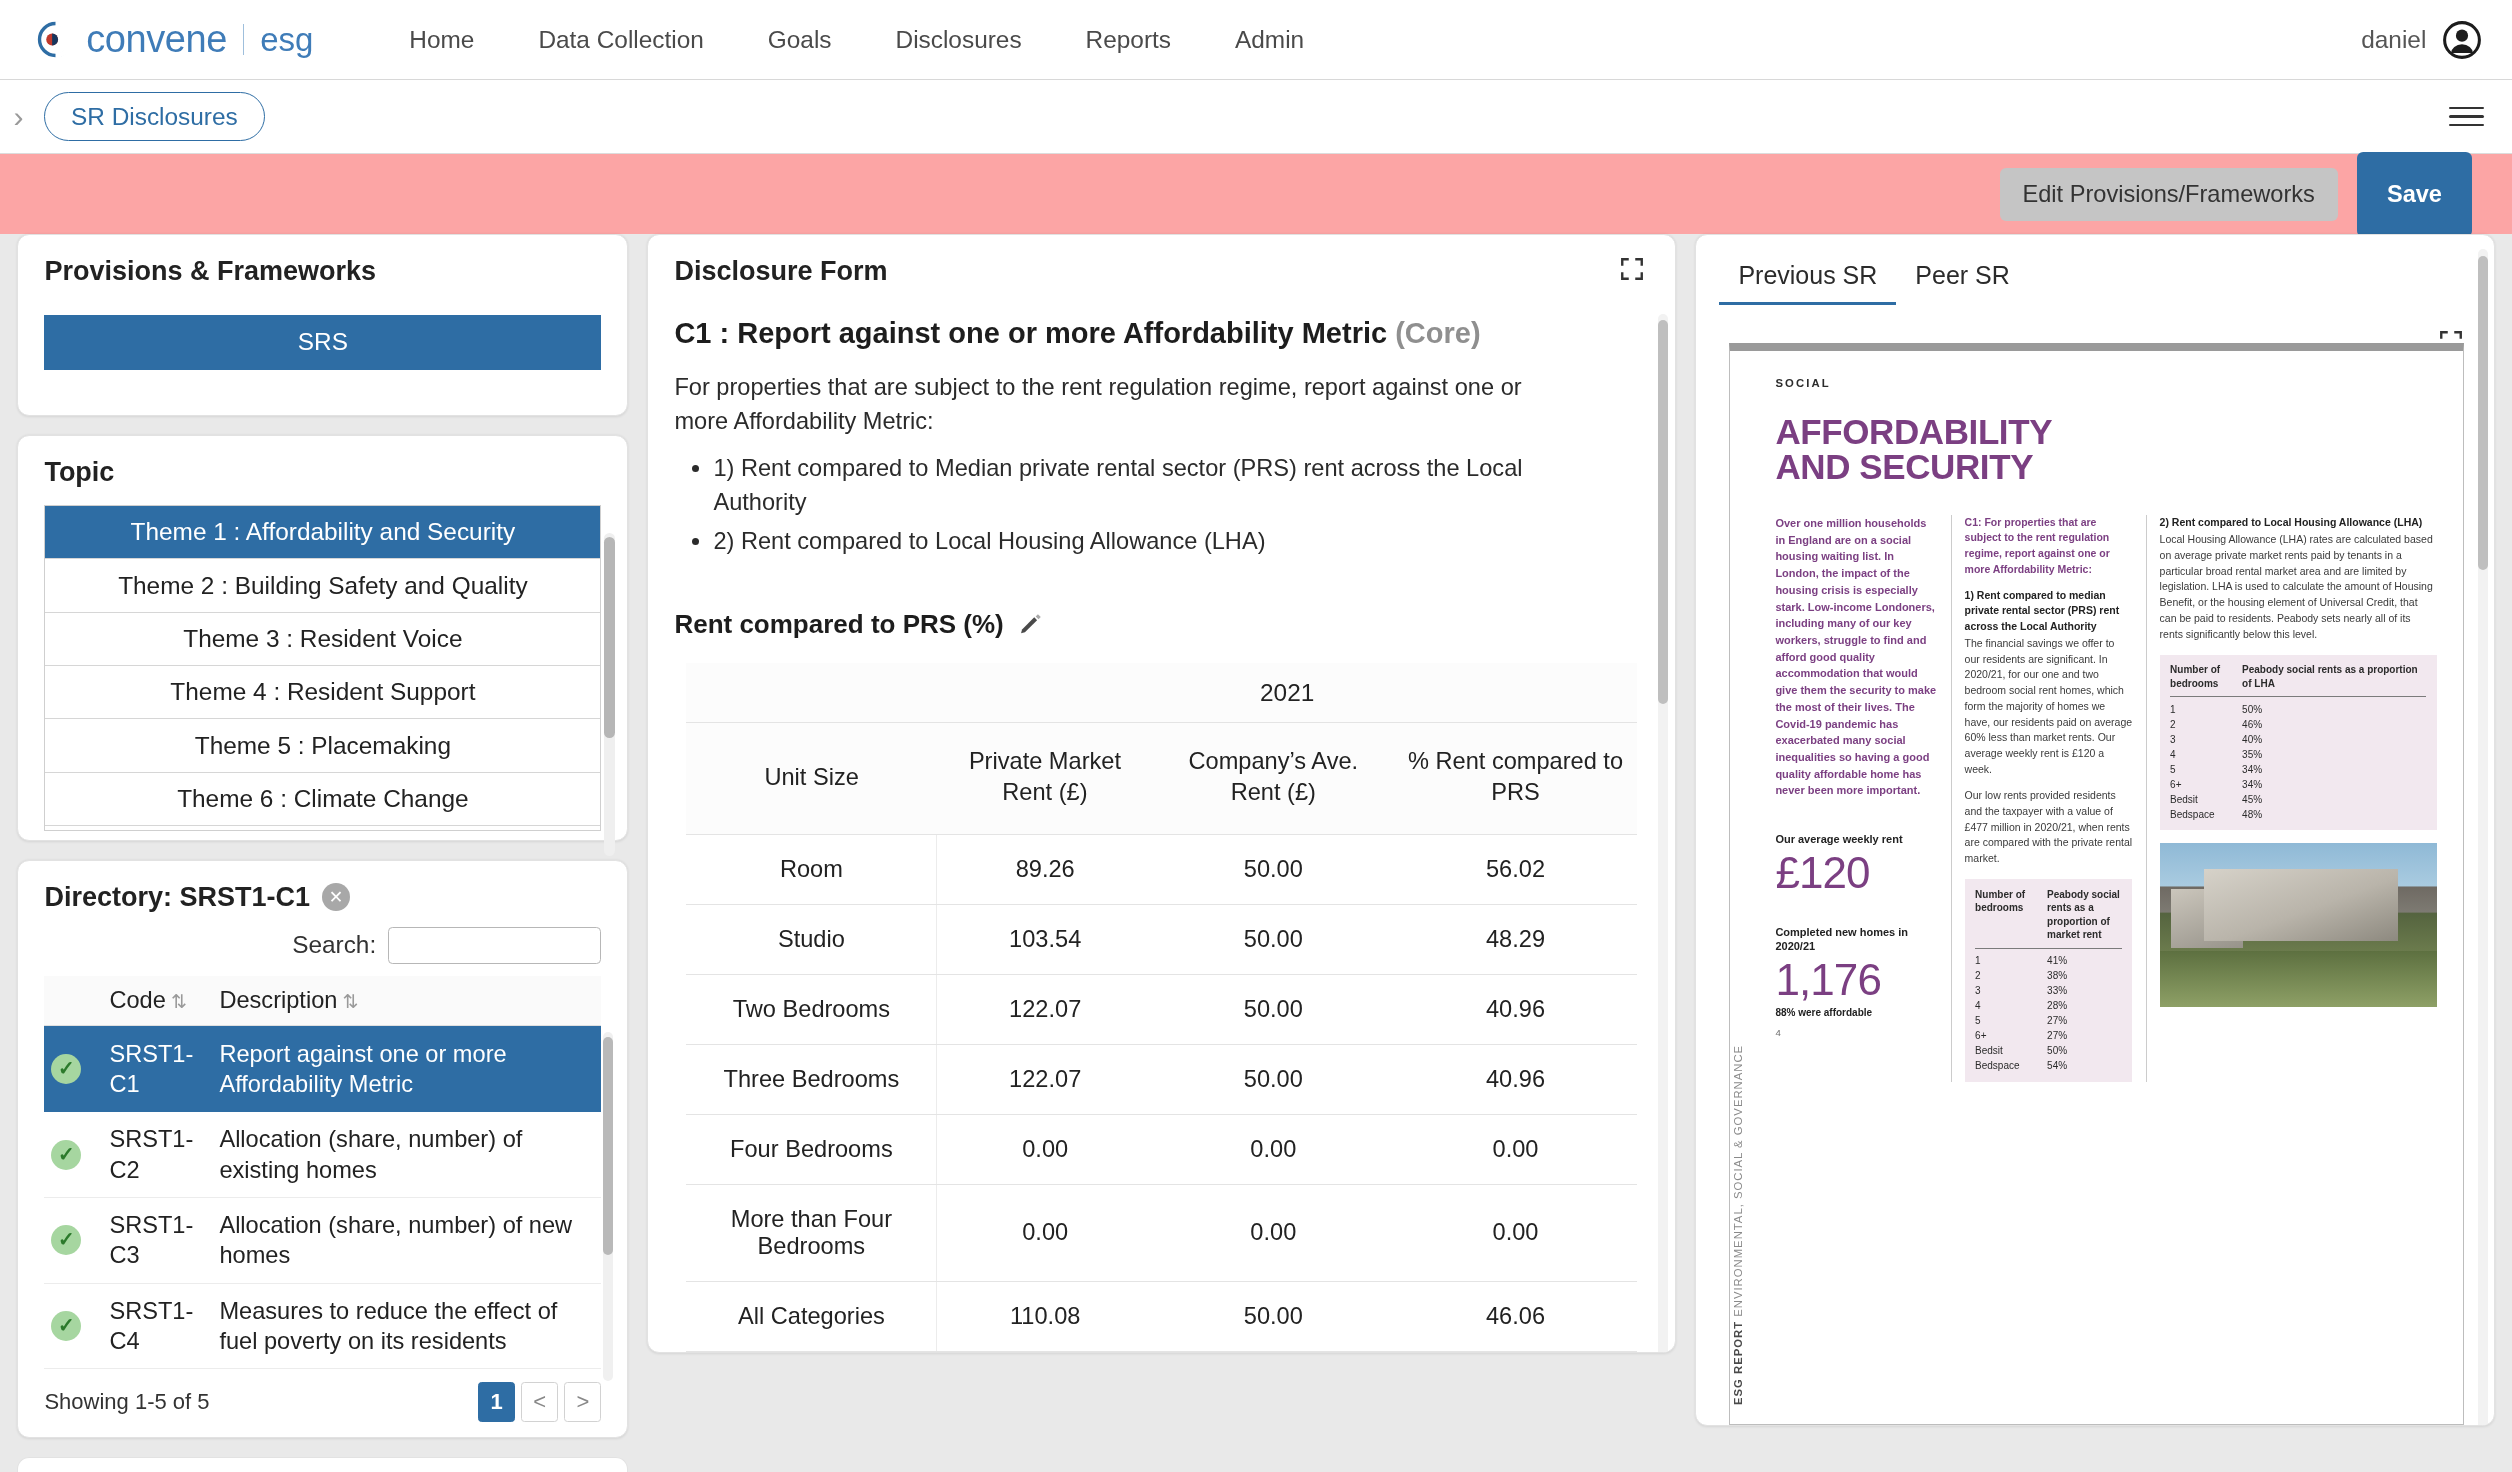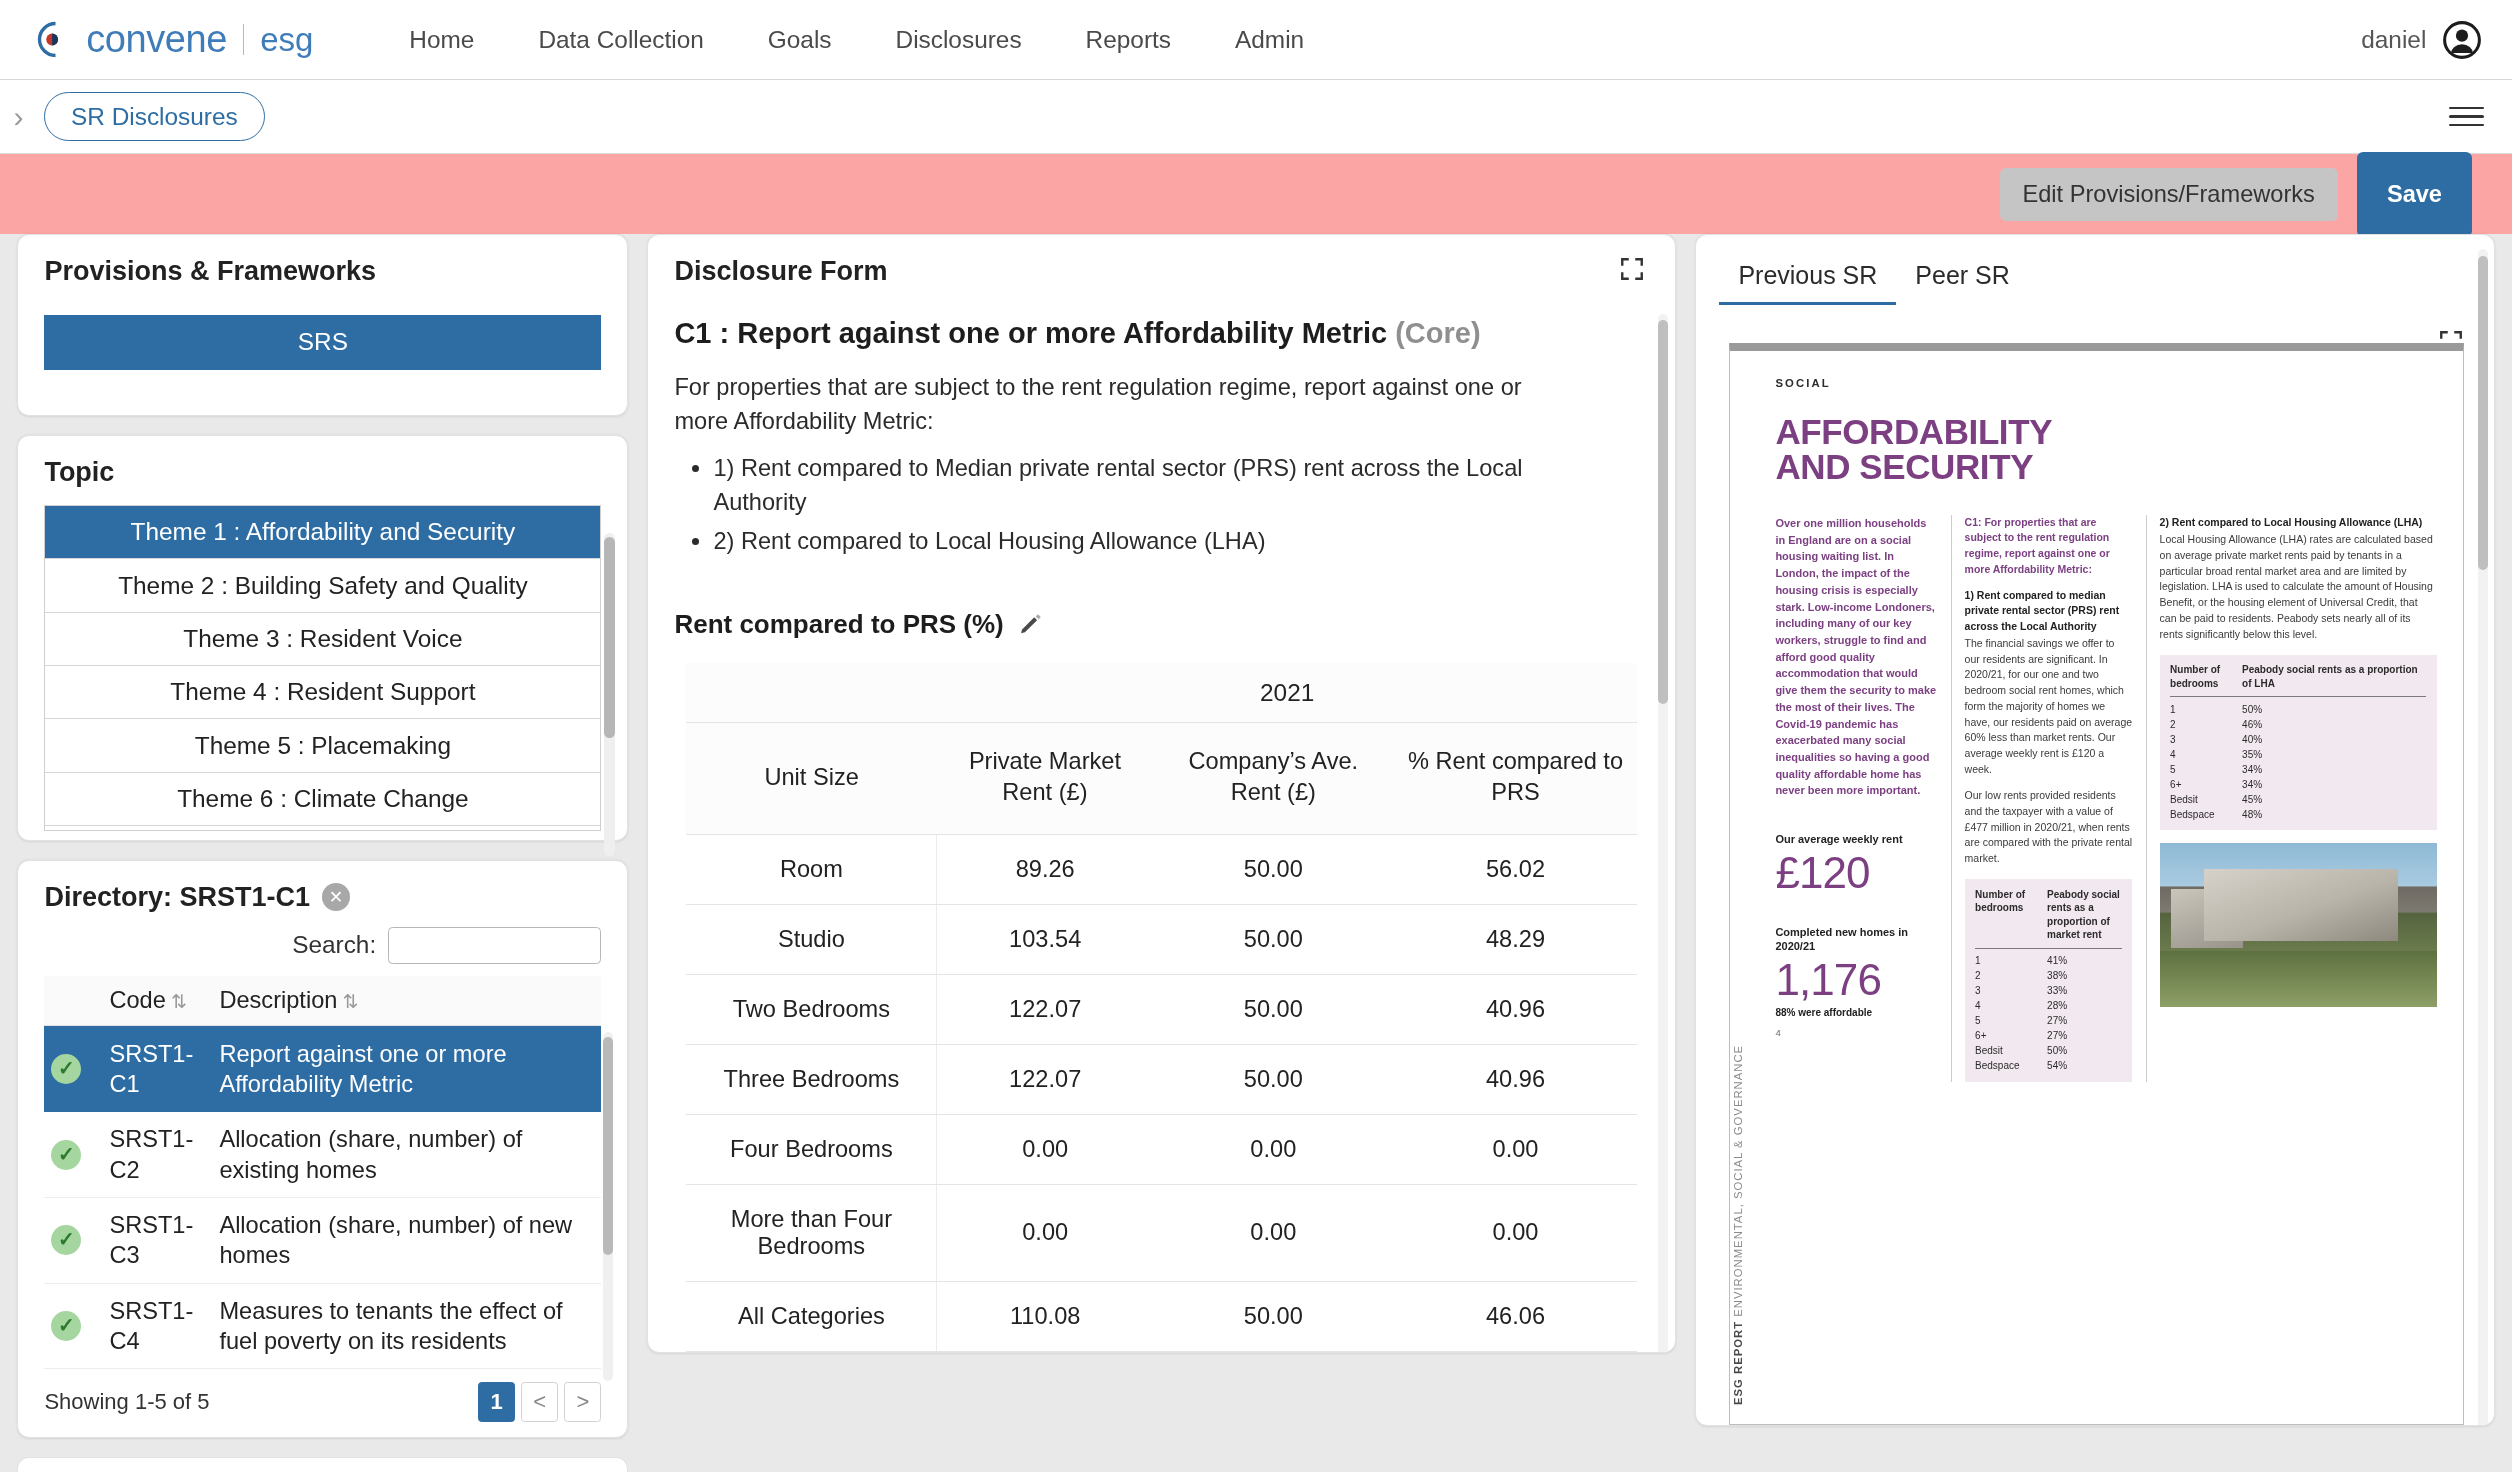--- a/index.html
+++ b/index.html
@@ -454,21 +454,21 @@
                     <div class="chk">✓</div>
                   </td>
                 <td>SRST1-C3</td>
                 <td>Allocation (share, number) of new homes</td>
               </tr>
               <tr>
                 <td>
                     <div class="chk">✓</div>
                   </td>
                 <td>SRST1-C4</td>
-                <td>Measures to tenants the effect of fuel poverty on its residents</td>
+                <td>Measures to reduce the effect of fuel poverty on its residents</td>
               </tr>
             </tbody>
           </table>
         </div>
         <div class="dir-scroll-track"></div>
         <div class="dir-scroll-thumb"></div>
       </div>
       <div class="pagerow">
         <span class="showing">Showing 1-5 of 5</span>
         <div class="pager">

